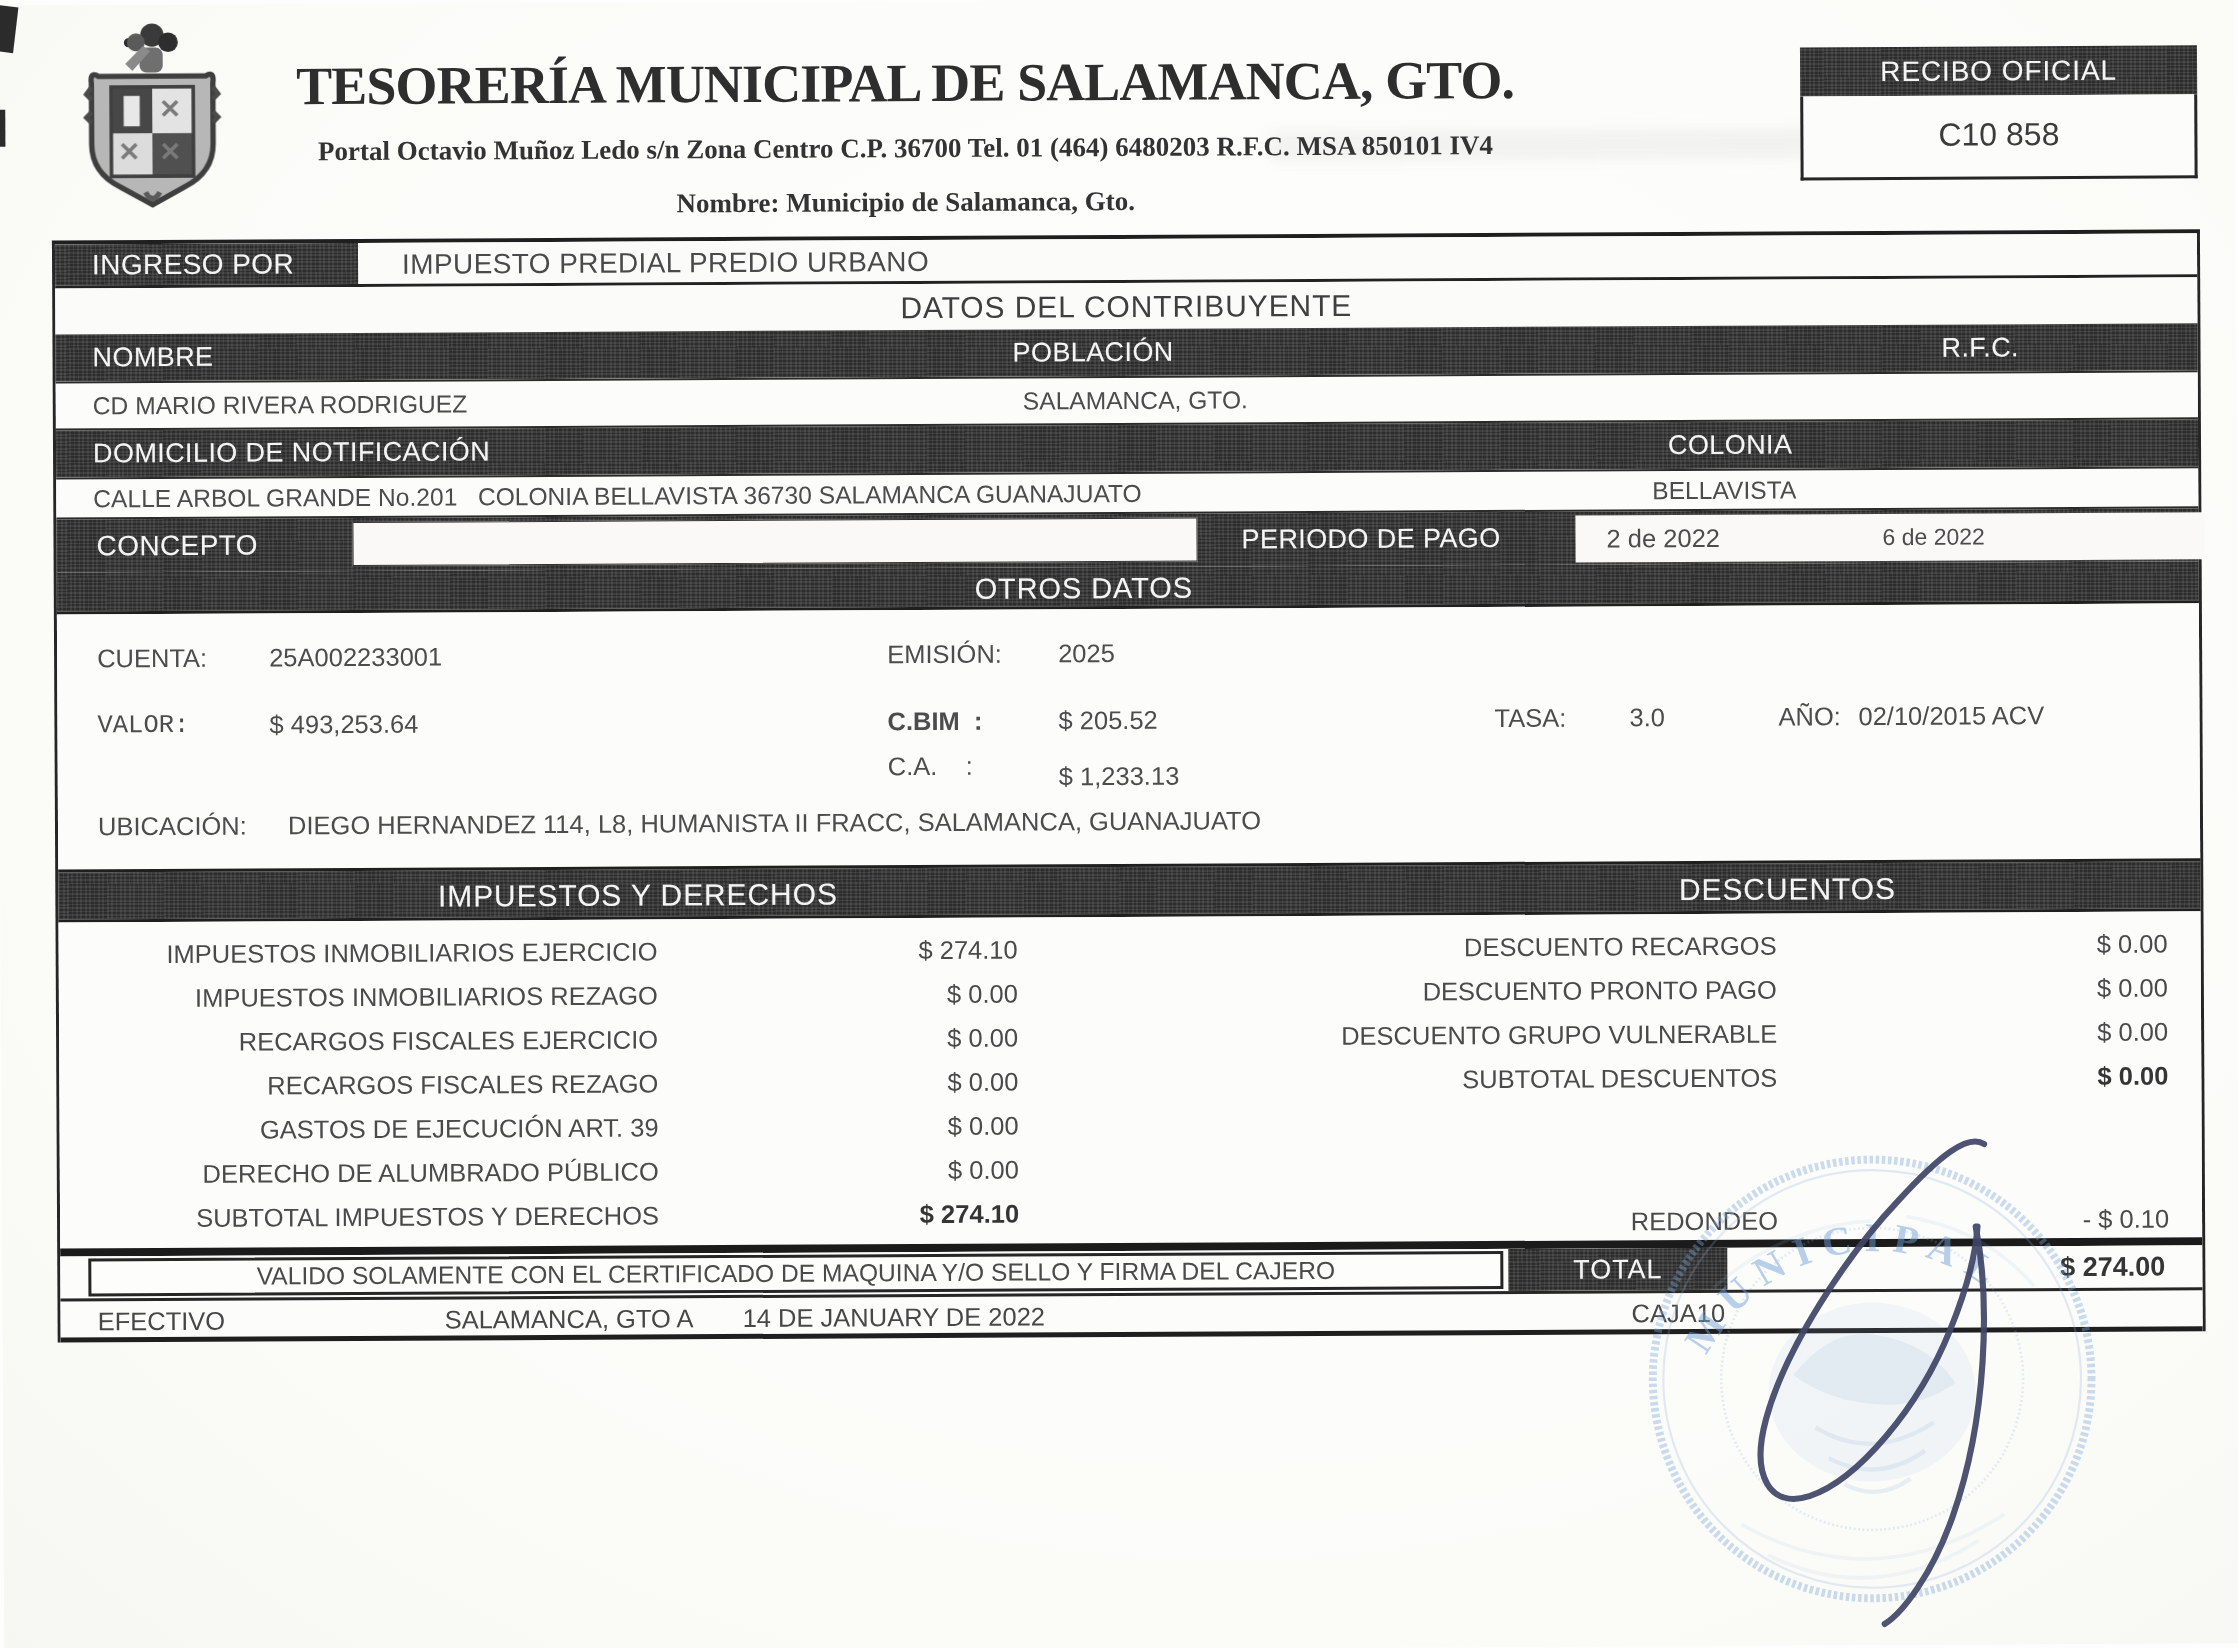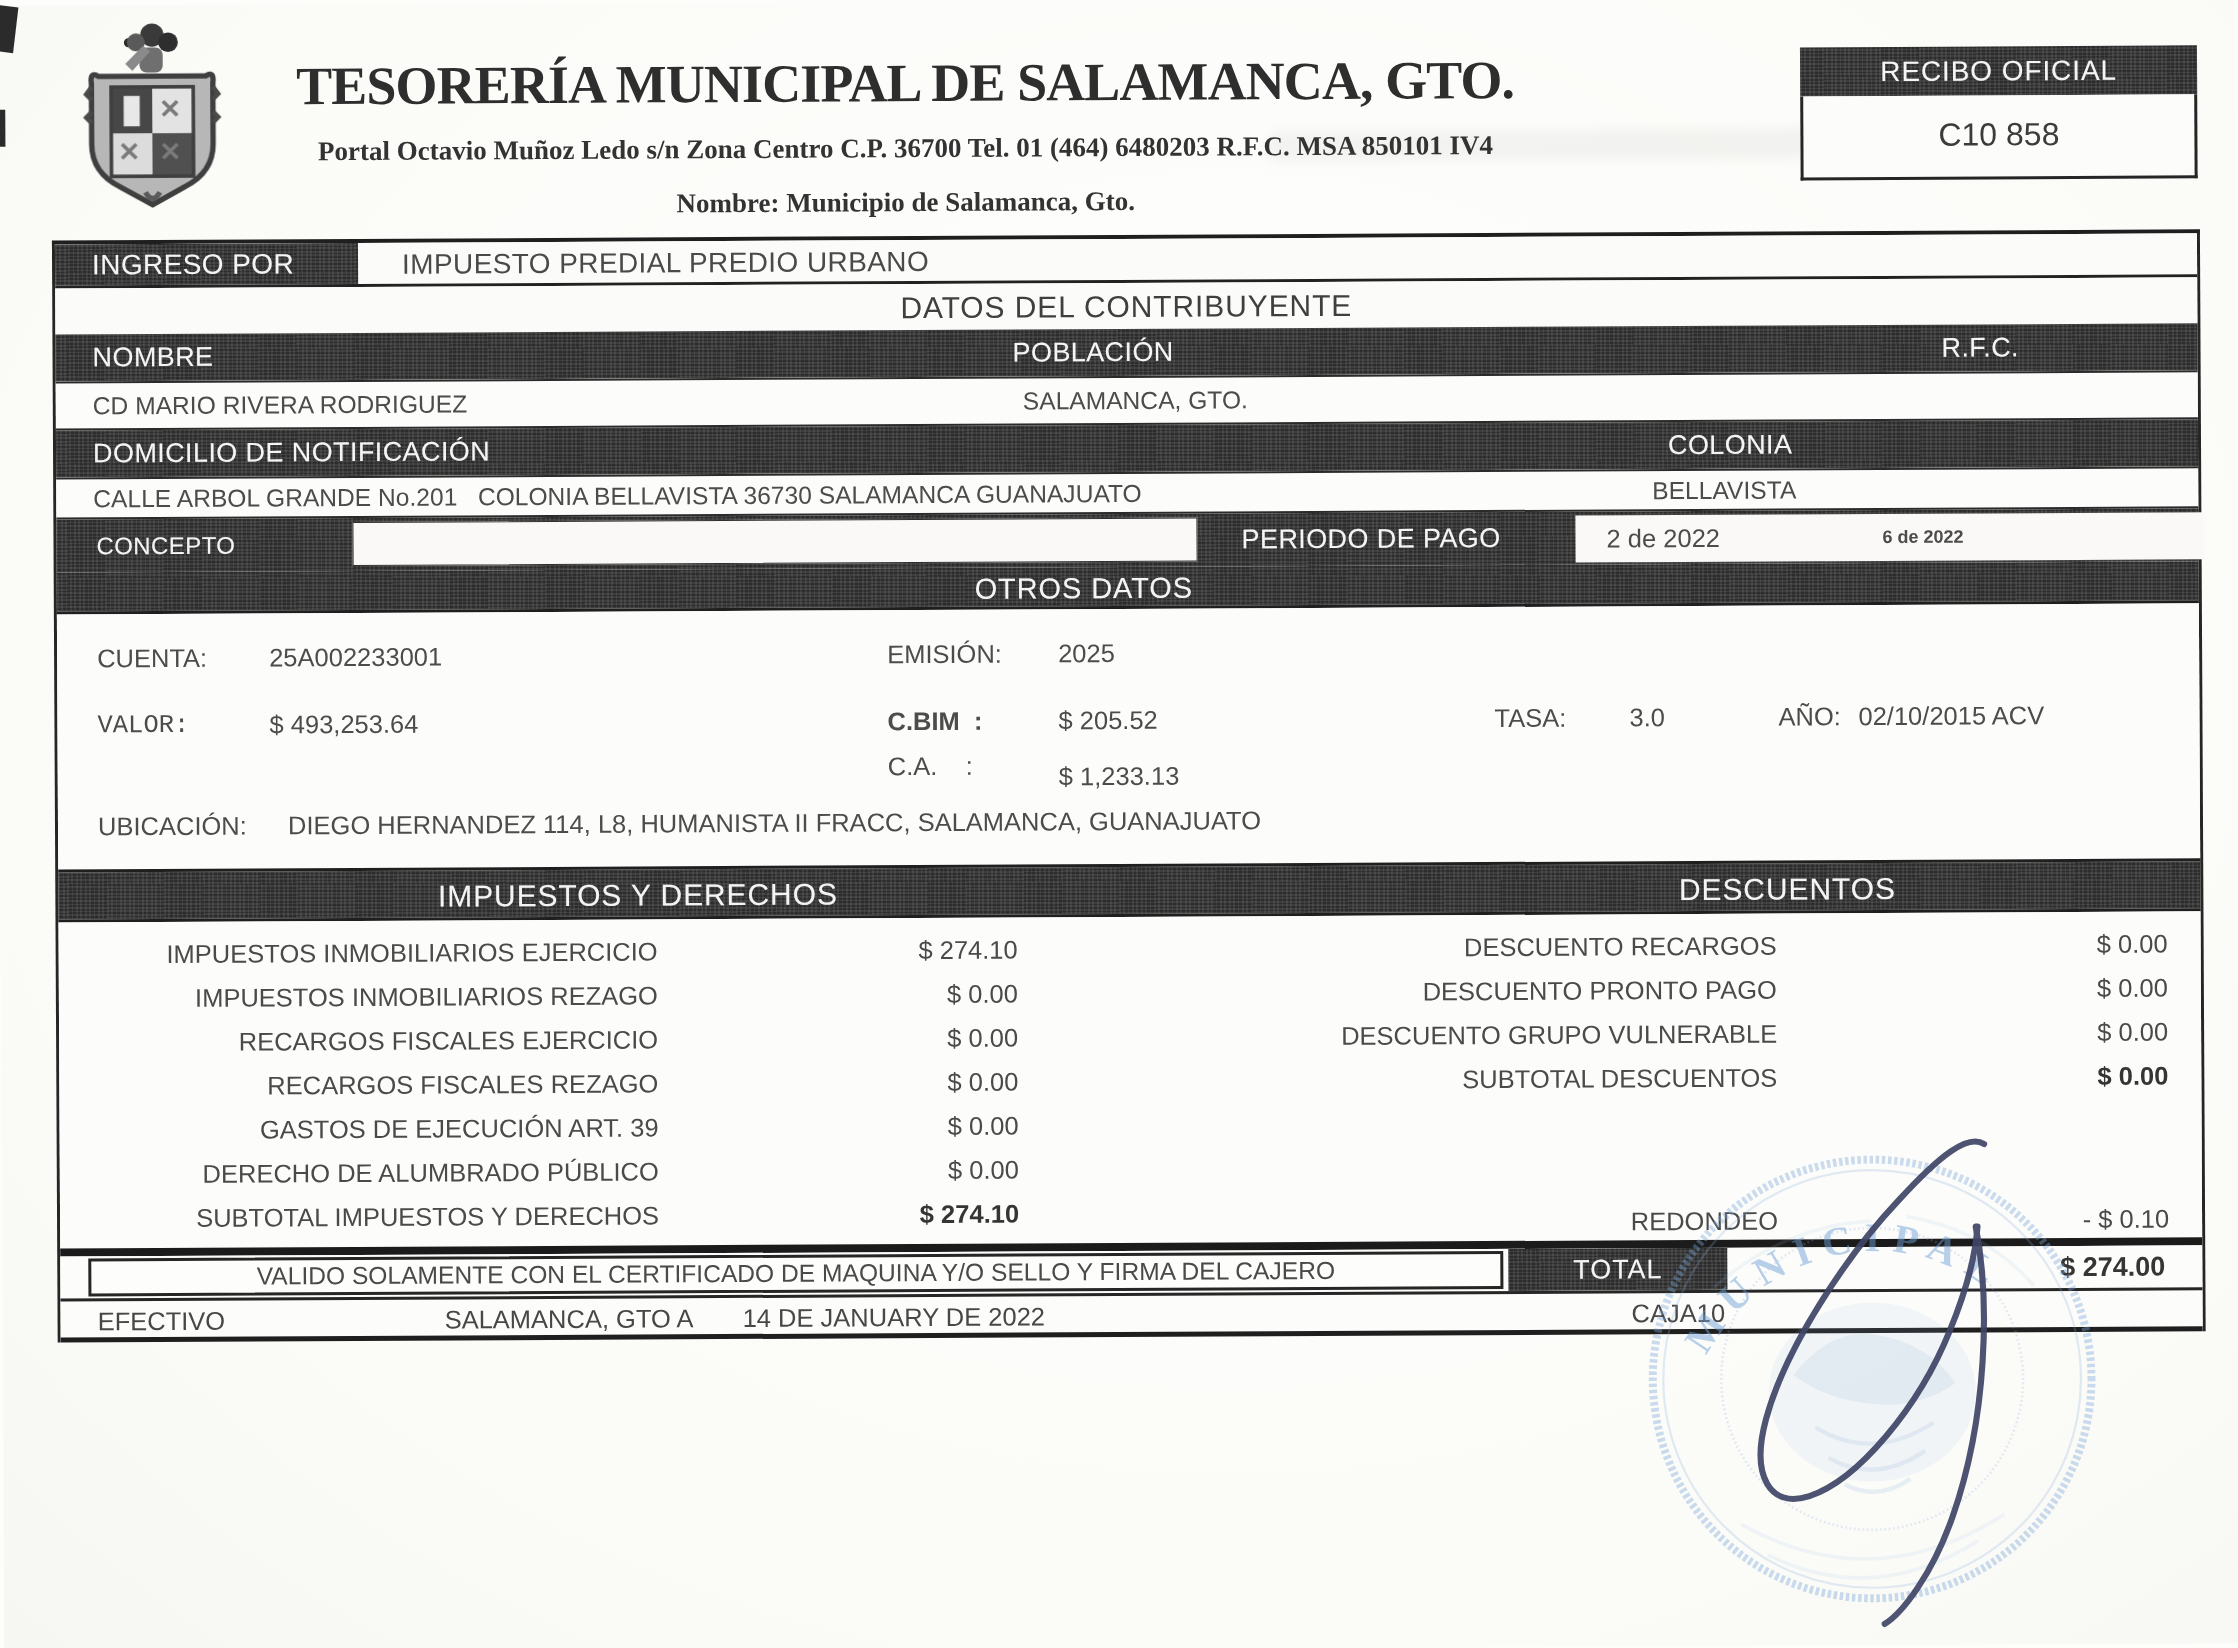--- a/index.html
+++ b/index.html
@@ -133,28 +133,28 @@
     <div class="row bar r-bar1">
       <span class="abs bar-lbl" style="left:37px;">DOMICILIO DE NOTIFICACIÓN</span>
       <span class="abs bar-lbl" style="left:1612px;">COLONIA</span>
     </div>
     <div class="row r-vals2">
       <span class="abs val-txt" style="left:37px;white-space:pre;line-height:39px;">CALLE ARBOL GRANDE No.201   COLONIA BELLAVISTA 36730 SALAMANCA GUANAJUATO</span>
       <span class="abs val-txt" style="left:1596px;line-height:39px;">BELLAVISTA</span>
     </div>
 
     <div class="row bar r-concepto">
-      <span class="abs bar-lbl" style="left:40px;font-size:24px;line-height:53px;">CONCEPTO</span>
+      <span class="abs bar-lbl" style="left:40px;font-size:28px;line-height:53px;">CONCEPTO</span>
       <div class="abs concepto-field">
         <span class="val-txt" style="padding-left:17.6px;"></span>
       </div>
       <span class="abs bar-lbl" style="left:1185px;line-height:53px;">PERIODO DE PAGO</span>
       <div class="abs periodo-field">
         <span class="abs val-txt" style="left:31px;font-size:25.5px;">2 de 2022</span>
-        <span class="abs val-txt" style="left:307px;font-size:18px;font-weight:bold;">6 de 2022</span>
+        <span class="abs val-txt" style="left:307px;font-size:23px;">6 de 2022</span>
       </div>
     </div>
 
     <div class="row bar r-otrosbar">OTROS DATOS</div>
 
     <div class="row r-otros">
       <span class="abs ot" style="left:40px;top:30px;">CUENTA:</span>
       <span class="abs ot" style="left:212px;top:30px;">25A002233001</span>
       <span class="abs ot" style="left:830px;top:30px;">EMISIÓN:</span>
       <span class="abs ot" style="left:1001px;top:30px;">2025</span>

